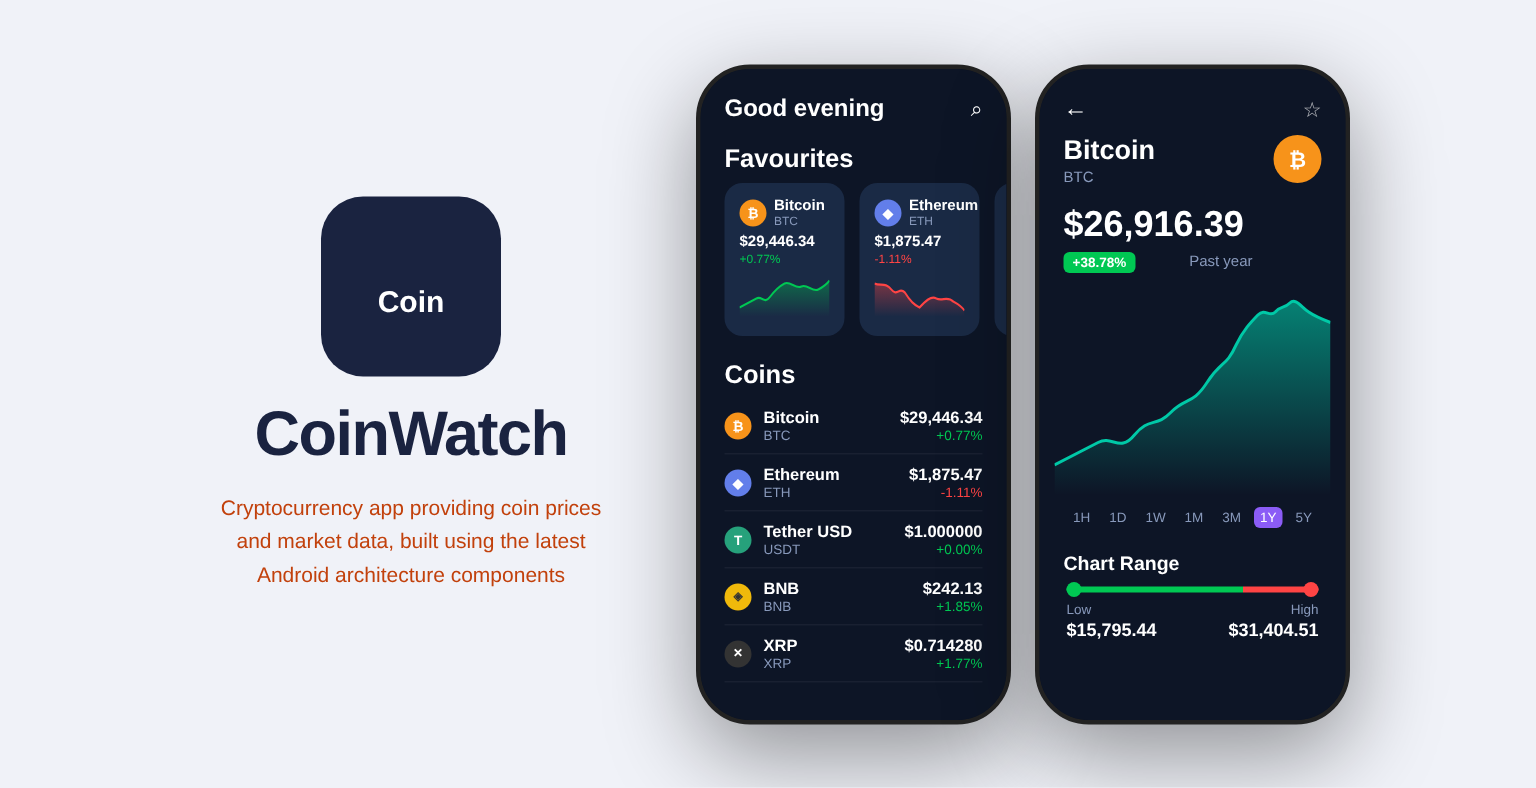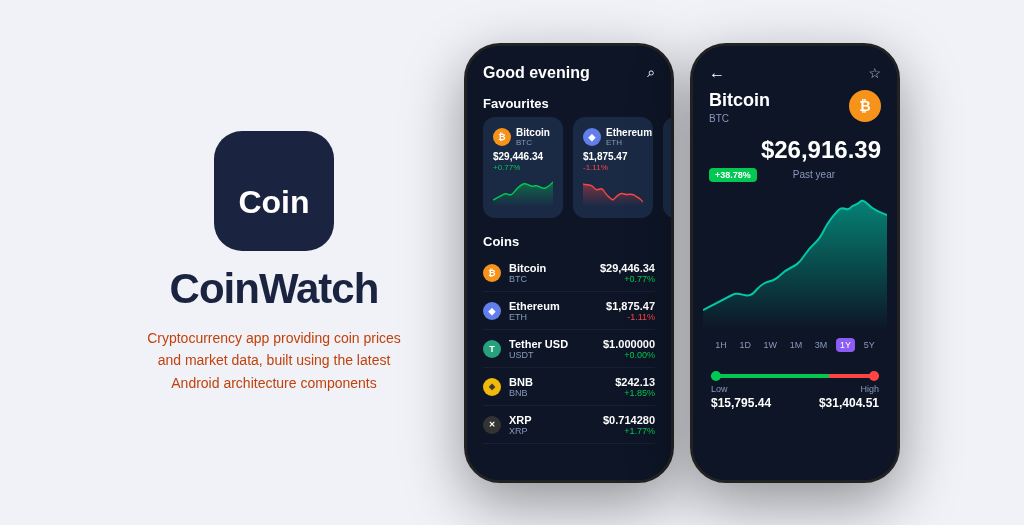--- a/index.html
+++ b/index.html
@@ -38,21 +38,21 @@
       height: 120px;
       background: #1a2340;
       border-radius: 28px;
       display: flex;
       align-items: center;
       justify-content: center;
     }
 
     .app-icon-text {
       color: white;
-      font-size: 32px;
+      font-size: 20px;
       font-weight: 700;
       margin-top: 24px;
     }
 
     .app-name {
       font-size: 42px;
       font-weight: 800;
       color: #1a2340;
       letter-spacing: -1px;
     }
@@ -110,21 +110,21 @@
     }
 
     .phone-header-title {
       font-size: 16px;
       font-weight: 700;
       color: white;
     }
 
     .section-label {
       padding: 6px 16px 6px;
-      font-size: 13px;
+      font-size: 17px;
       font-weight: 600;
       color: white;
     }
 
     
     .favourites-scroll {
       display: flex;
       gap: 10px;
       padding: 0 16px 10px;
       overflow: hidden;
@@ -289,21 +289,20 @@
       display: flex;
       align-items: center;
       justify-content: center;
       font-size: 14px;
       font-weight: 700;
       color: white;
     }
 
     .btc-price-section {
       padding: 4px 16px 8px;
-      text-align: right;
     }
 
     .btc-price {
       font-size: 24px;
       font-weight: 800;
       color: white;
     }
 
     .btc-change-row {
       display: flex;
@@ -603,20 +602,21 @@
           <span class="time-btn">1H</span>
           <span class="time-btn">1D</span>
           <span class="time-btn">1W</span>
           <span class="time-btn">1M</span>
           <span class="time-btn">3M</span>
           <span class="time-btn active">1Y</span>
           <span class="time-btn">5Y</span>
         </div>
 
         <div class="chart-range-section">
+          <div class="chart-range-title">Chart Range</div>
           <div style="padding: 0 2px;">
             <div class="range-slider-track">
               <div style="position:absolute;left:0;top:-3px;width:10px;height:10px;background:#00c853;border-radius:50%;"></div>
               <div style="position:absolute;right:0;top:-3px;width:10px;height:10px;background:#ff4444;border-radius:50%;"></div>
             </div>
             <div class="range-labels">
               <div>
                 <div class="range-label">Low</div>
                 <div class="range-value">$15,795.44</div>
               </div>

